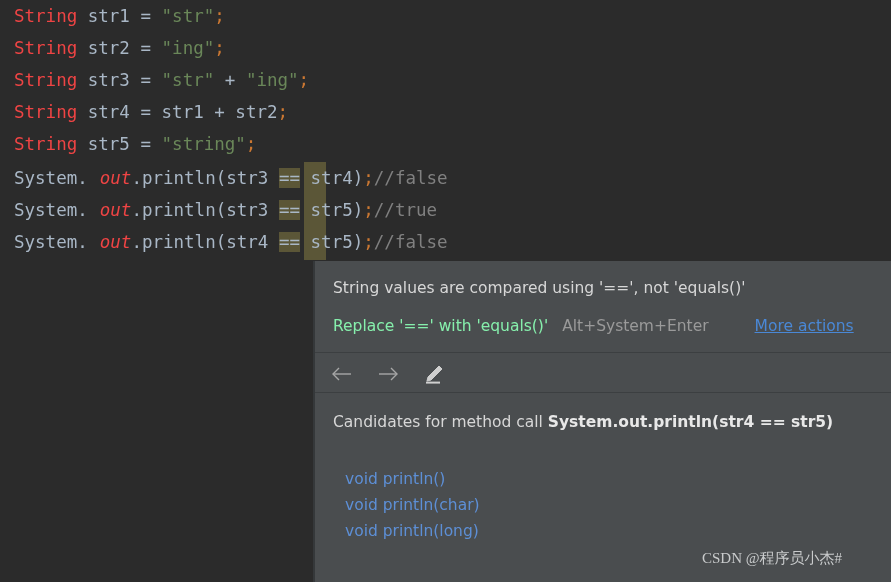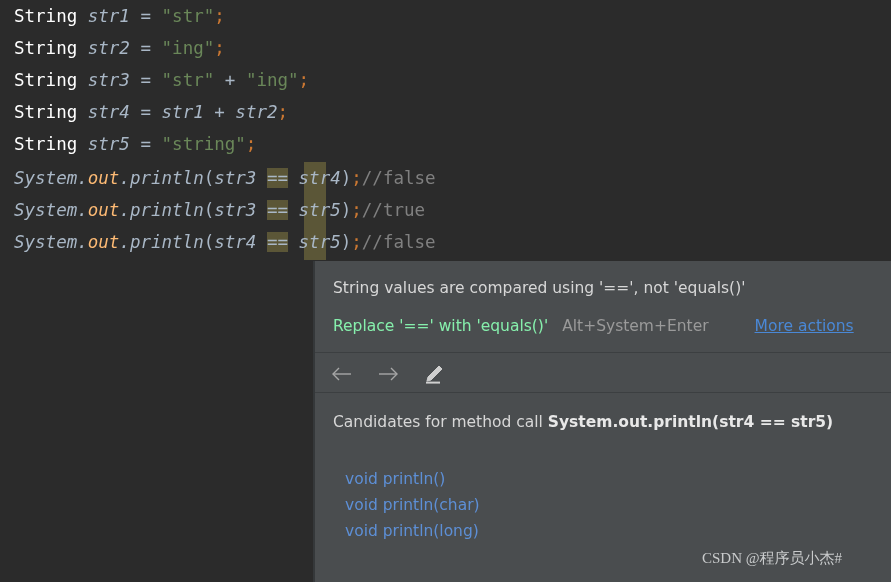--- a/index.html
+++ b/index.html
@@ -27,26 +27,26 @@
     position: absolute;
     left: 14px;
     height: 32px;
     line-height: 32px;
     white-space: pre;
     font-family: "DejaVu Sans Mono", monospace;
     font-size: 17.5px;
     color: #a9b7c6;
     letter-spacing: 0px;
   }
-  .tok-type    { color: #ffffff; }
-  .tok-ident   { color: #a9b7c6; font-style: italic; }
+  .tok-type    { color: #ef4444; }
+  .tok-ident   { color: #a9b7c6; }
   .tok-op      { color: #a9b7c6; }
   .tok-str     { color: #6a8759; }
   .tok-semi    { color: #cc7832; }
-  .tok-field   { color: #fdba74; font-style: italic; }
+  .tok-field   { color: #ef4444; font-style: italic; margin-left: 12px; }
   .tok-comment { color: #808080; }
   .tok-hl      { background: #5b5637; }
 
   
   .hl-band {
     position: absolute;
     left: 304px;
     top: 162px;
     width: 22px;
     height: 98px;

